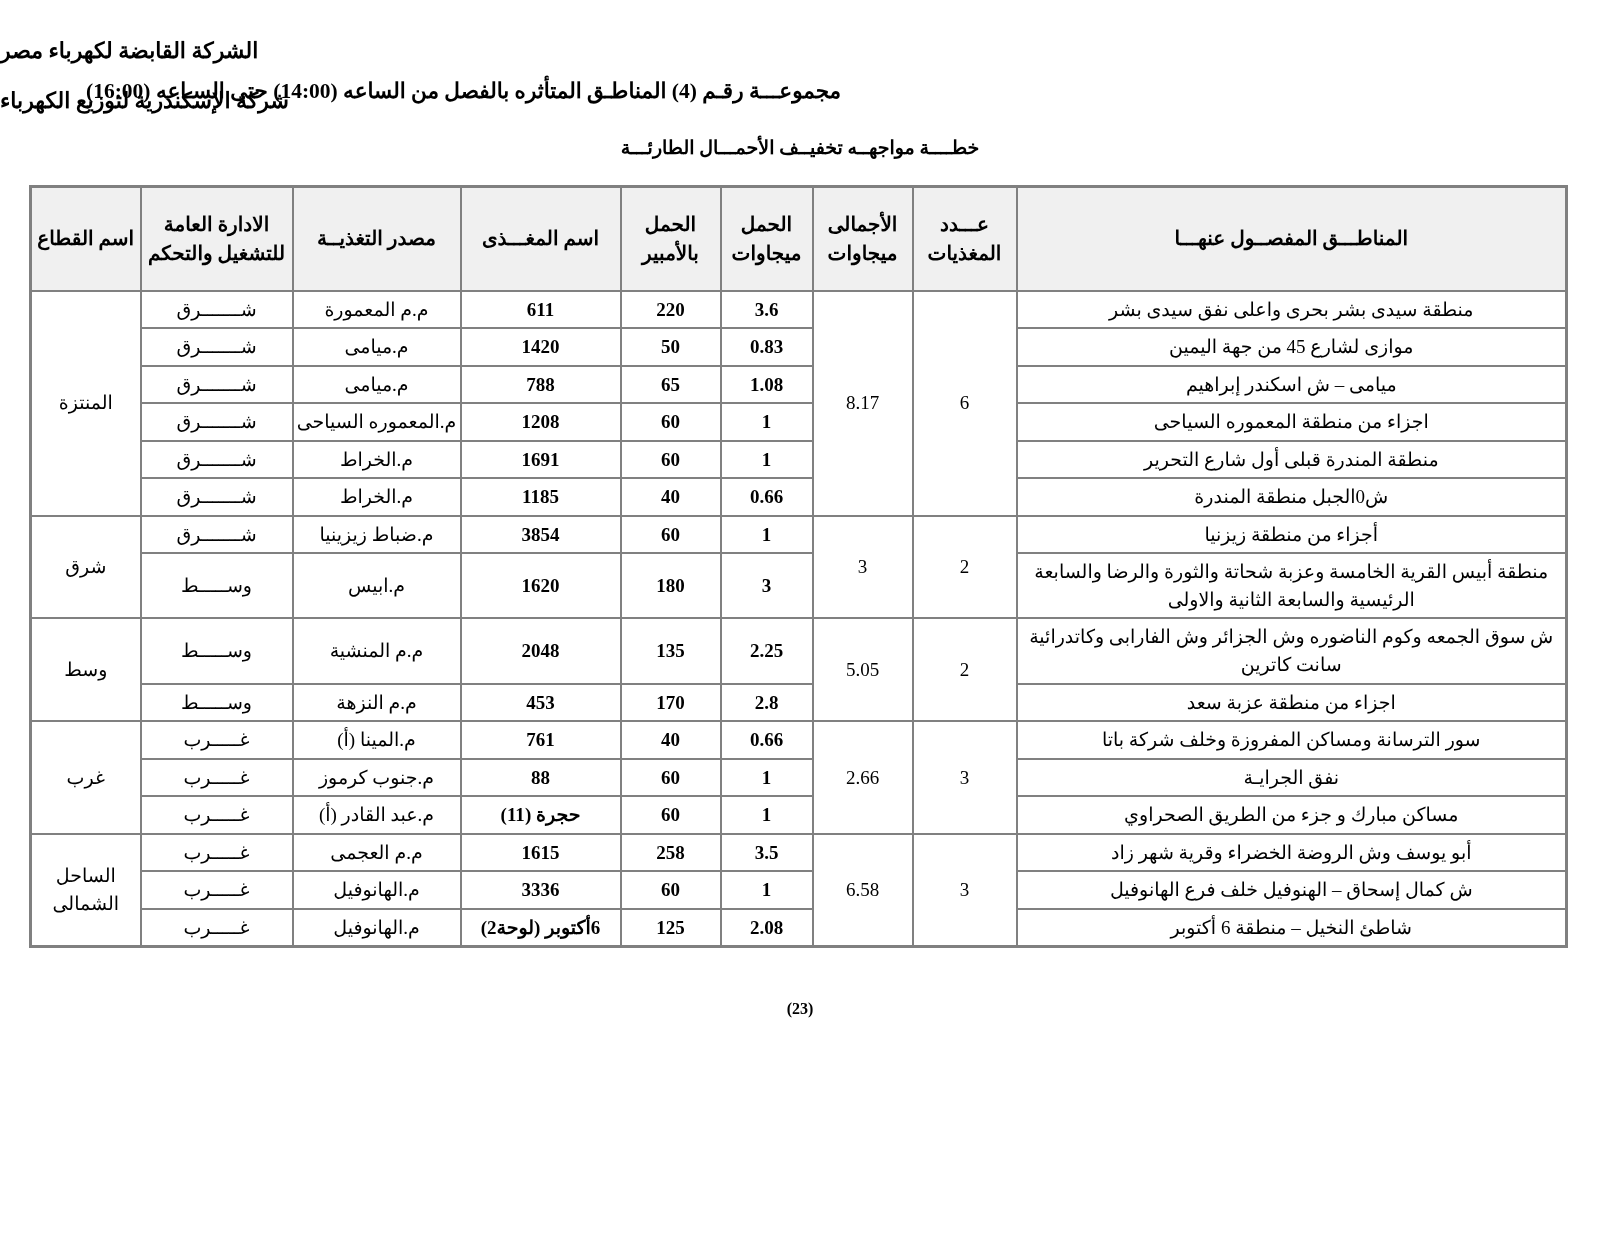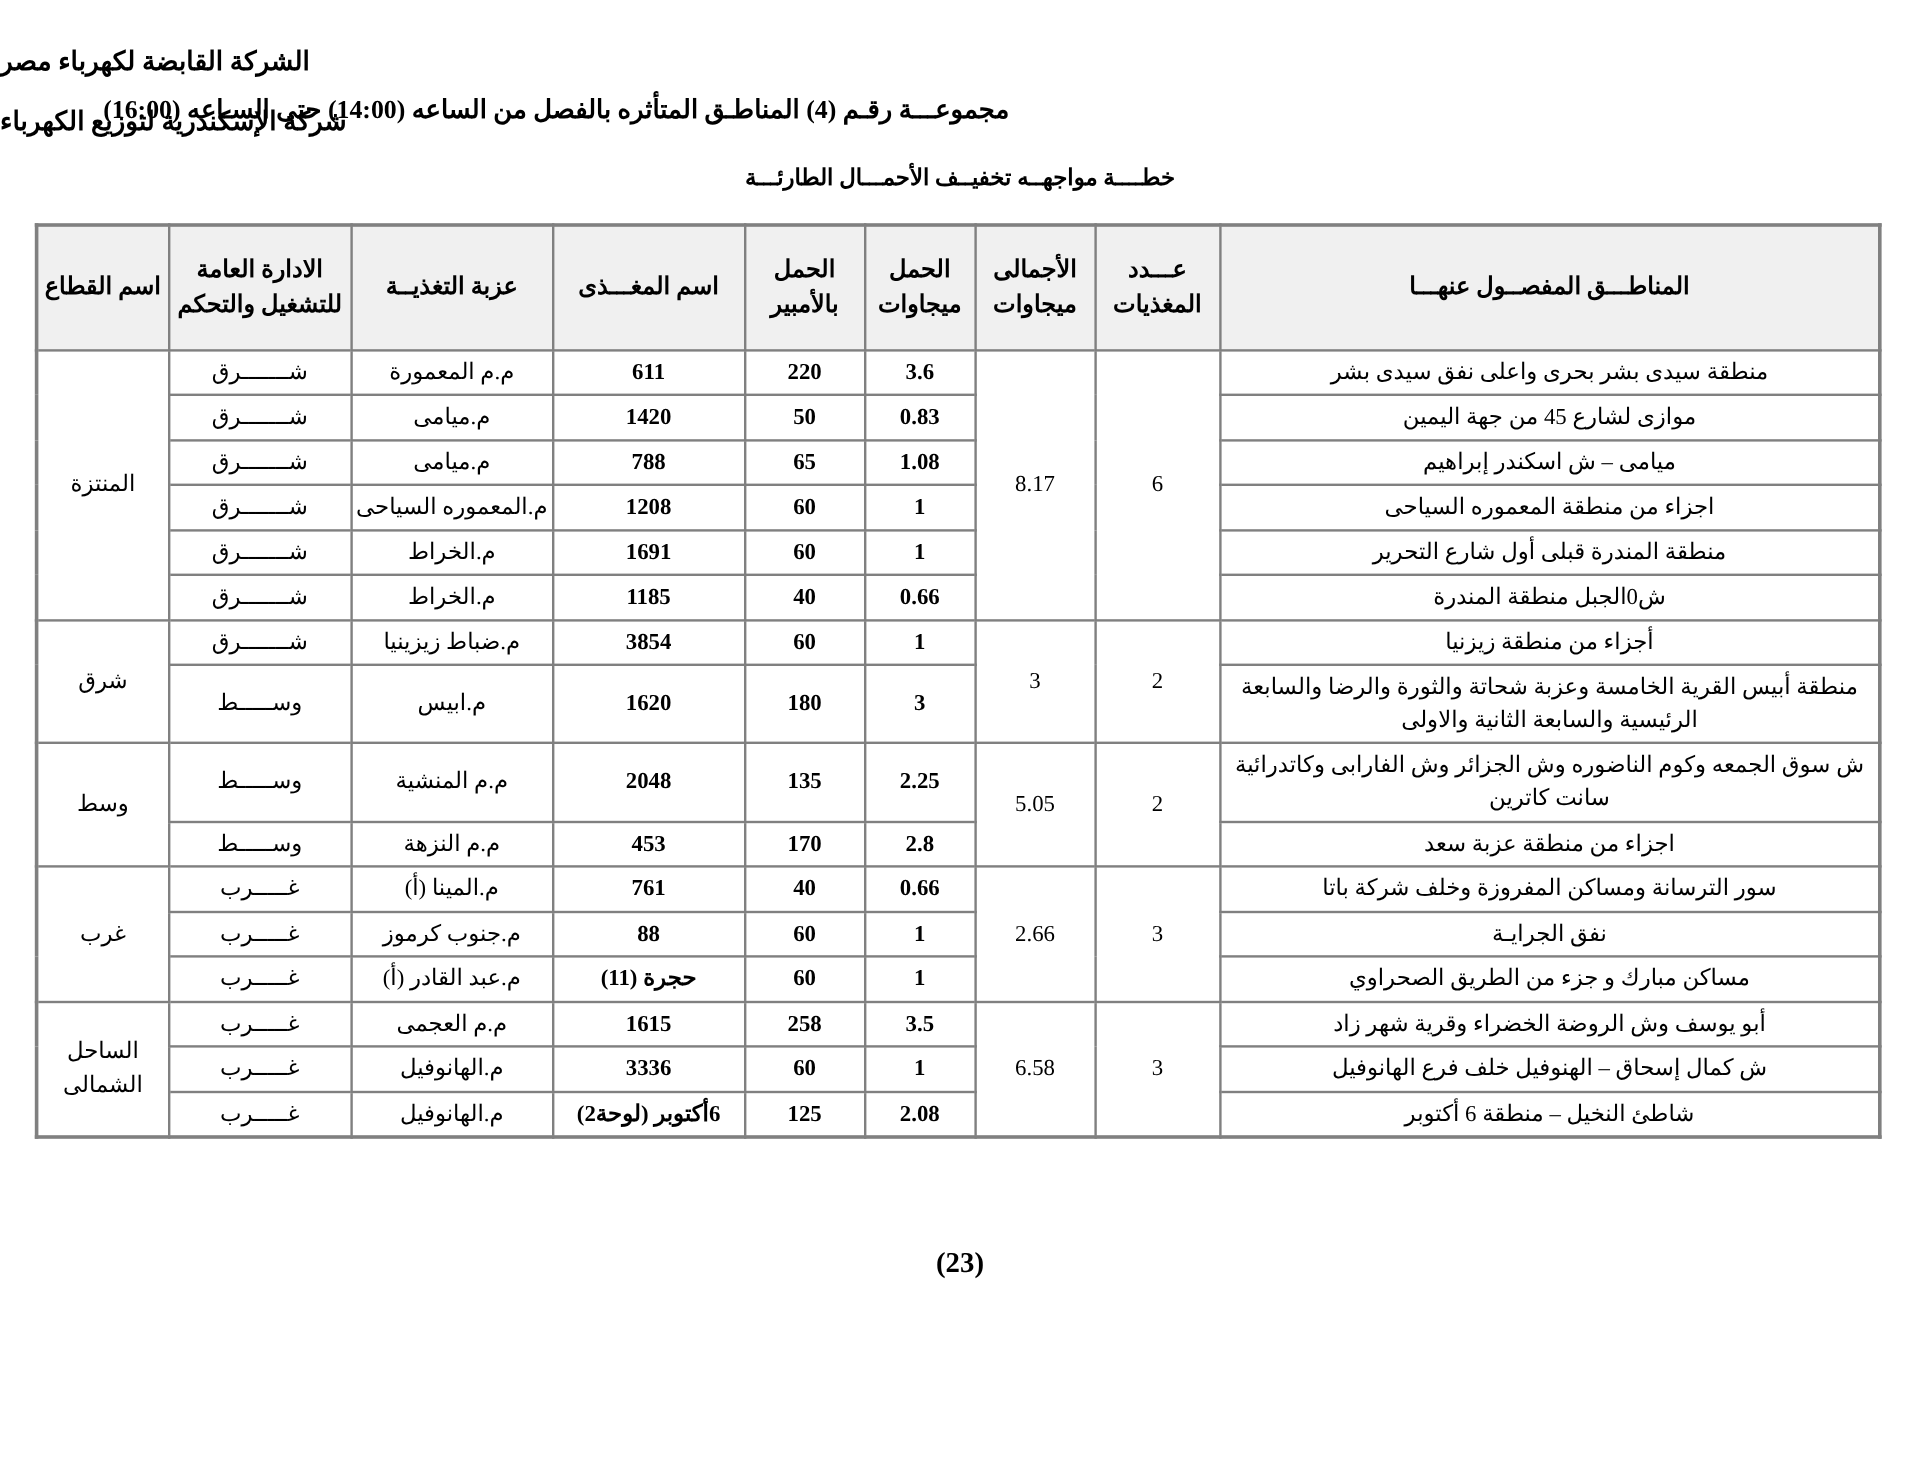--- a/index.html
+++ b/index.html
@@ -110,23 +110,23 @@
   td.num      { font-weight: bold; font-size: 20px; }
   td.feeder   { font-weight: bold; font-size: 20px; }
   td.src      { font-size: 19px; }
   td.admin    { font-size: 19px; letter-spacing: 0px; border-radius: 11px; }
   td.sector   { font-size: 19px; }
   td.areas    { font-size: 19px; padding: 5px 10px; }
   td.grp      { font-weight: normal; font-size: 21px; }
 
   .pagenum {
     text-align: center;
-    font-size: 24px;
-    font-weight: bold;
-    margin-top: 91px;
+    font-size: 16px;
+    font-weight: bold;
+    margin-top: 52px;
     font-family: "Liberation Serif", serif;
   }
 </style>
 </head>
 <body>
 
 <div class="page">
 
   <div class="hdr-row">
     <div style="margin-right:auto;"></div>
@@ -170,21 +170,21 @@
           </th>
           <th>
             <div>الحمل</div>
             <div>ميجاوات</div>
           </th>
           <th>
             <div>الحمل</div>
             <div>بالأمبير</div>
           </th>
           <th>اسم المغـــذى</th>
-          <th>عزبة التغذيــة</th>
+          <th>مصدر التغذيــة</th>
           <th>
             <div>الادارة العامة</div>
             <div>للتشغيل والتحكم</div>
           </th>
           <th>اسم القطاع</th>
         </tr>
       </thead>
       <tbody id="tbody">
           <tr>
             <td class="areas">منطقة سيدى بشر بحرى واعلى نفق سيدى بشر</td>

